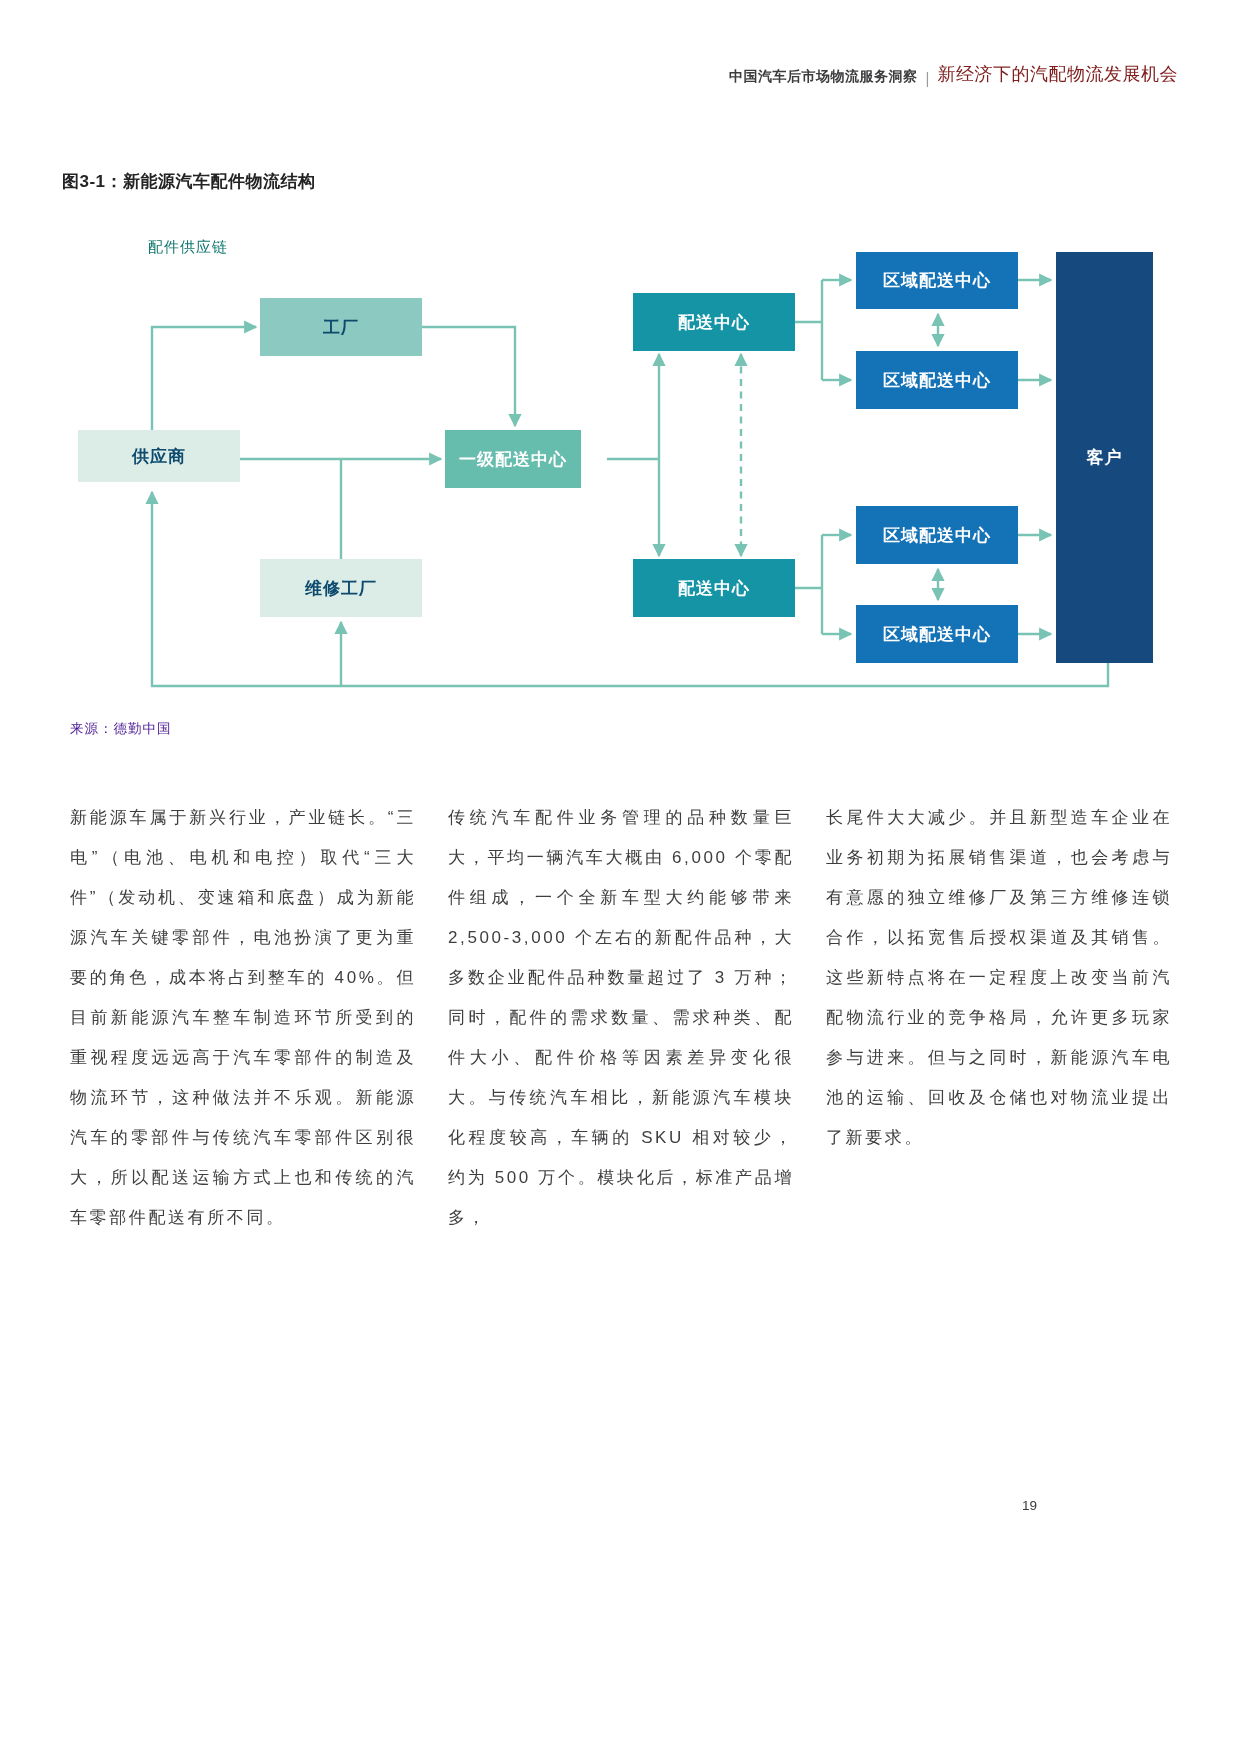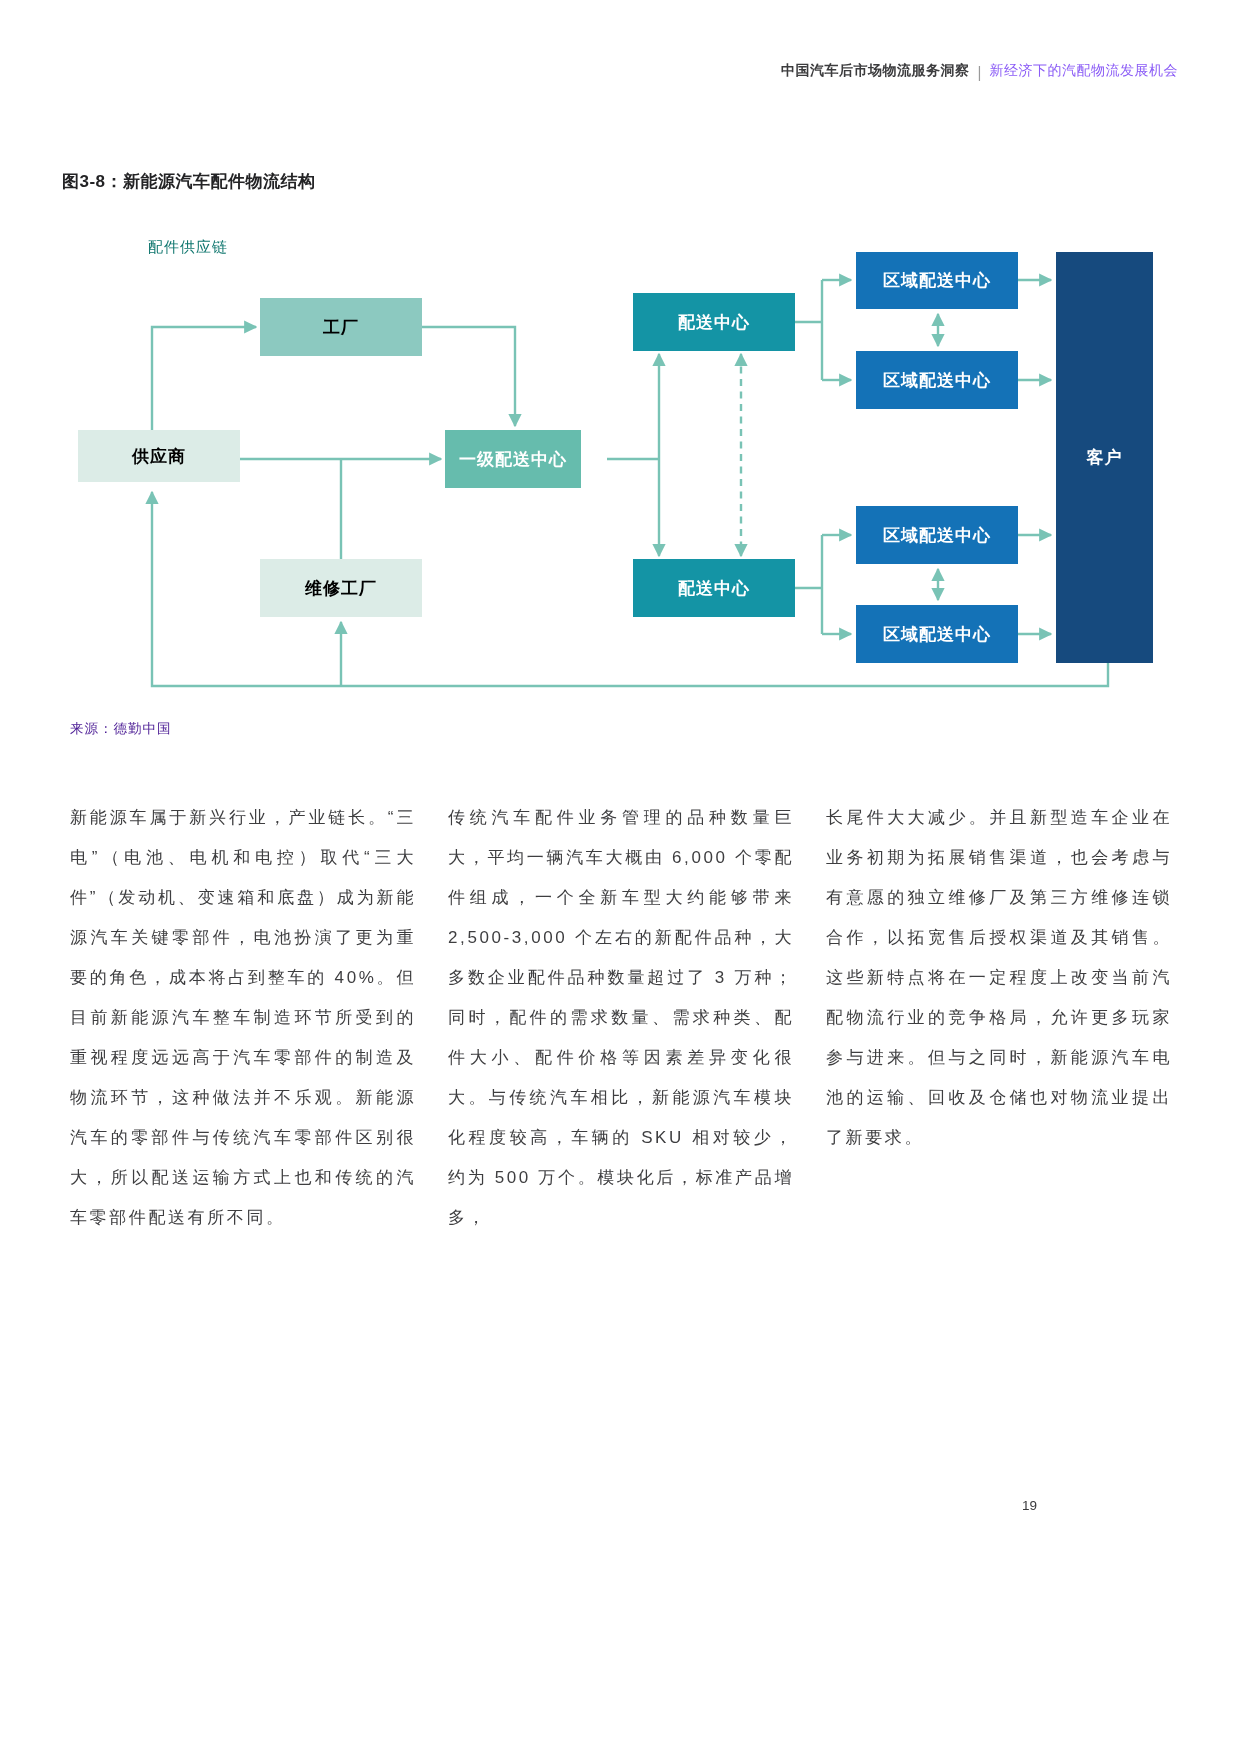--- a/index.html
+++ b/index.html
@@ -4,32 +4,32 @@
 <style>
   html,body{margin:0;padding:0;background:#ffffff;}
   .page{
     position:relative;width:1240px;height:1754px;background:#ffffff;overflow:hidden;
     font-family:"Liberation Sans","DejaVu Sans",sans-serif;
   }
   
   .hdr{position:absolute;top:62px;right:62px;display:flex;align-items:flex-end;white-space:nowrap;}
   .hdr-bold{font-size:14px;font-weight:bold;color:#3c3c3e;letter-spacing:0.5px;}
   .hdr-sep{color:#9a9a9a;font-weight:300;margin:0 8px;font-size:15px;transform:scaleY(1.15);}
-  .hdr-light{font-size:14px;color:#8b5cf6;letter-spacing:0.5px;}
+  .hdr-light{font-size:18px;color:#7f1d1d;letter-spacing:0.5px;}
   
   .fig-title{position:absolute;left:62px;top:170px;margin:0;font-size:17px;font-weight:bold;color:#232325;letter-spacing:0.5px;}
   
   .diagram{position:absolute;left:0;top:0;width:1240px;height:760px;}
   .chain-label{position:absolute;left:148px;top:238px;font-size:15px;color:#0f766e;letter-spacing:1px;}
   .connectors{position:absolute;left:0;top:0;}
   .node{
     position:absolute;display:flex;align-items:center;justify-content:center;
     font-size:17px;font-weight:bold;letter-spacing:1px;text-align:center;
   }
-  .node.dark-text{color:#000000;}
+  .node.dark-text{color:#0c4a6e;}
   .node.white-text{color:#ffffff;}
   .n-factory  {left:260px;top:298px;width:162px;height:58px;background:#8cc9c0;}
   .n-supplier {left:78px; top:430px;width:162px;height:52px;background:#dcece7;}
   .n-repair   {left:260px;top:559px;width:162px;height:58px;background:#dcece7;}
   .n-primary  {left:445px;top:430px;width:136px;height:58px;background:#66bcad;}
   .n-dc-top   {left:633px;top:293px;width:162px;height:58px;background:#1494a5;}
   .n-dc-bot   {left:633px;top:559px;width:162px;height:58px;background:#1494a5;}
   .n-rdc1     {left:856px;top:252px;width:162px;height:57px;background:#1472b7;}
   .n-rdc2     {left:856px;top:351px;width:162px;height:58px;background:#1472b7;}
   .n-rdc3     {left:856px;top:506px;width:162px;height:58px;background:#1472b7;}
@@ -51,21 +51,21 @@
 <body>
 
 <div class="page">
 
   <header class="hdr">
     <span class="hdr-bold">中国汽车后市场物流服务洞察</span>
     <span class="hdr-sep">|</span>
     <span class="hdr-light">新经济下的汽配物流发展机会</span>
   </header>
 
-  <h2 class="fig-title">图3-8：新能源汽车配件物流结构</h2>
+  <h2 class="fig-title">图3-1：新能源汽车配件物流结构</h2>
 
   <div class="diagram">
 
     <div class="chain-label">配件供应链</div>
 
     <svg class="connectors" width="1240" height="760" viewBox="0 0 1240 760">
       <defs>
         <marker id="arr" viewBox="0 0 10 10" refX="9" refY="5" markerWidth="5.5" markerHeight="5.5" orient="auto-start-reverse">
           <path d="M0,0 L10,5 L0,10 z" fill="#79c3b5"></path>
         </marker>

